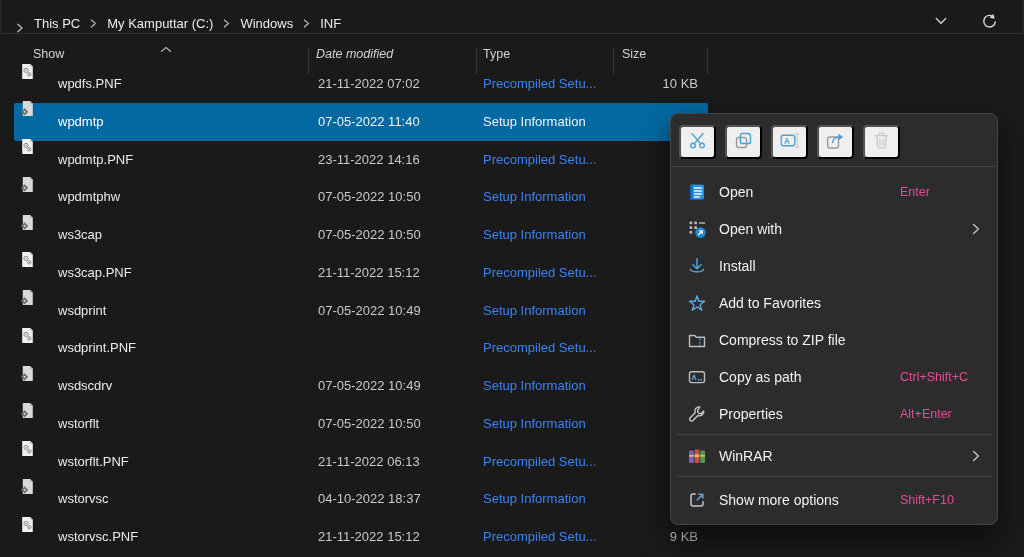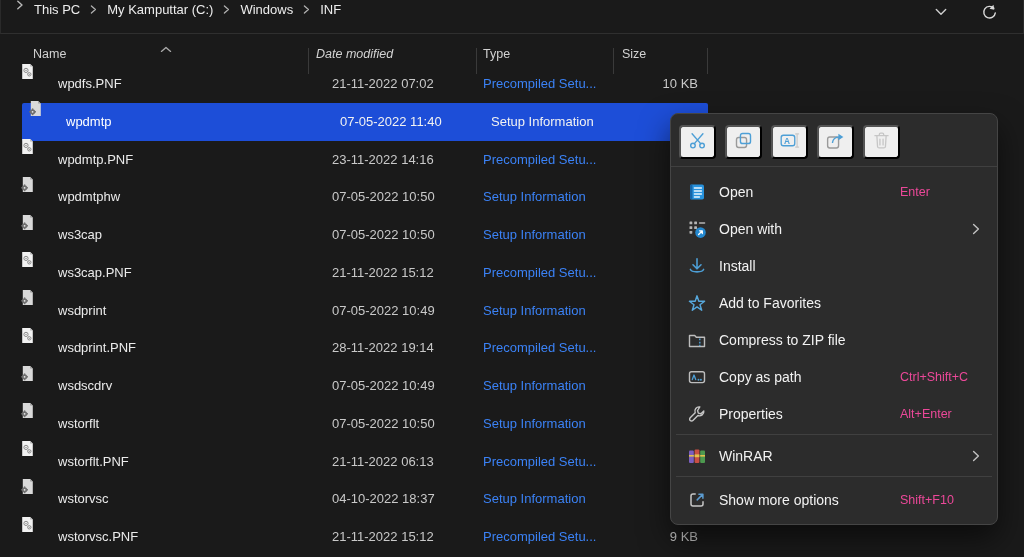--- a/index.html
+++ b/index.html
@@ -5,46 +5,46 @@
   * { margin:0; padding:0; box-sizing:border-box; }
   html,body { background:#111; }
   body { font-family:"Liberation Sans", sans-serif; }
   .window {
     position:relative; width:1024px; height:557px;
     background:#1a1a1a; color:#e8e8e8; overflow:hidden;
   }
   
   .addressbar {
     position:absolute; top:0; left:0; width:1024px; height:34px;
-    display:flex; align-items:flex-start; padding:0 14px 0 8px;
+    display:flex; align-items:flex-end; padding:0 14px 0 8px;
     border-bottom:1px solid #2f2f2f; border-left:1px solid #2a2a2a; border-right:1px solid #2a2a2a;
     background:#1a1a1a;
   }
   .crumb-chevron { display:flex; align-items:center; padding:0 7px; }
   .breadcrumb { display:flex; align-items:center; }
   .crumb { font-size:13px; color:#ededed; padding:2px 3px; border-radius:3px; cursor:default; white-space:nowrap; }
   .addr-right { margin-left:auto; display:flex; align-items:center; gap:24px; padding-right:8px; }
   .addr-btn { display:flex; align-items:center; justify-content:center; width:24px; height:24px; border-radius:4px; }
   
   .colheaders { position:absolute; top:34px; left:0; width:1024px; height:31px; font-size:12.5px; color:#d2d2d2; }
   .colh { position:absolute; top:13px; white-space:nowrap; cursor:default; }
   .colh-name { left:33px; }
   .colh-date { left:316px;font-style:italic; }
   .colh-type { left:483px; }
   .colh-size { left:622px; }
   .colsep { position:absolute; top:14px; height:26px; width:1px; background:#3a3a3a; }
   .sortcaret { position:absolute; left:160px; top:8px; }
   
   .filelist { position:absolute; top:65px; left:14px; width:694px; }
   .row { position:relative; height:37.75px; border-radius:2px; }
-  .row.selected { background:#1d4ed8;margin-left:8px; }
+  .row.selected { background:#0369a1; }
   .row span { position:absolute; top:0; line-height:37.75px; font-size:13px; white-space:nowrap; }
   .ficon { position:absolute; left:5px; top:50%; margin-top:-8.5px; width:17px; height:17px; }
   .fname { left:44px; color:#ebebeb; }
-  .fdate { left:318px; color:#c9c9c9; }
+  .fdate { left:304px; color:#c9c9c9; }
   .ftype { left:469px; color:#3b82f6; }
   .fsize { left:555px; width:129px; text-align:right; color:#c9c9c9; }
   .row.selected .fname { color:#ffffff; }
   .row.selected .fdate, .row.selected .ftype, .row.selected .fsize { color:#f2f2f2; }
   
   .ctxmenu {
     position:absolute; left:670px; top:113px; width:328px;
     background:#2c2c2c; border:1px solid #454545; border-radius:8px;
     box-shadow:0 14px 30px rgba(0,0,0,.55);
     padding:6px 0; z-index:5;
@@ -109,21 +109,21 @@
       </span>
     </div>
   </header>
 
   <div class="colheaders">
     <span class="sortcaret">
       <svg width="12" height="7" viewBox="0 0 12 7">
           <path d="M1.4 5.4 6 1.4 10.6 5.4" fill="none" stroke="#ababab" stroke-width="1.3" stroke-linecap="round" stroke-linejoin="round"></path>
         </svg>
     </span>
-    <span class="colh colh-name">Name</span>
+    <span class="colh colh-name">Show</span>
     <span class="colh colh-date">Date modified</span>
     <span class="colh colh-type">Type</span>
     <span class="colh colh-size">Size</span>
     <span class="colsep" style="left:308px"></span>
     <span class="colsep" style="left:476px"></span>
     <span class="colsep" style="left:613px"></span>
     <span class="colsep" style="left:707px"></span>
   </div>
 
   <div class="filelist" id="filelist">
@@ -244,21 +244,20 @@
       <div class="row">
         <span class="ficon"><svg width="17" height="17" viewBox="0 0 17 17">
             <path d="M3.2 1h8l2.6 2.6V16H3.2z" fill="#f2f2f2"></path>
             <path d="M11.2 1l2.6 2.6h-2.6z" fill="#b3b3b3"></path>
             <circle cx="7" cy="7.4" r="2.1" fill="none" stroke="#8b8b8b" stroke-width="1"></circle>
             <circle cx="7" cy="7.4" r=".7" fill="#8b8b8b"></circle>
             <circle cx="10.3" cy="11.3" r="1.7" fill="none" stroke="#8b8b8b" stroke-width="1"></circle>
             <circle cx="10.3" cy="11.3" r=".6" fill="#8b8b8b"></circle>
           </svg></span>
         <span class="fname">wsdprint.PNF</span>
-        <span class="fdate">28-11-2022 19:14</span>
         <span class="ftype">Precompiled Setu...</span>
         <span class="fsize"></span>
       </div>
       <div class="row">
         <span class="ficon"><svg width="17" height="17" viewBox="0 0 17 17">
             <path d="M3.8 1h7.4l2.6 2.6V16H3.8z" fill="#d9d9d9"></path>
             <path d="M11.2 1l2.6 2.6h-2.6z" fill="#9a9a9a"></path>
             <g fill="#6f6f6f">
               <circle cx="5.6" cy="11.8" r="2.6"></circle>
               <rect x="4.9" y="8.4" width="1.4" height="2"></rect>

